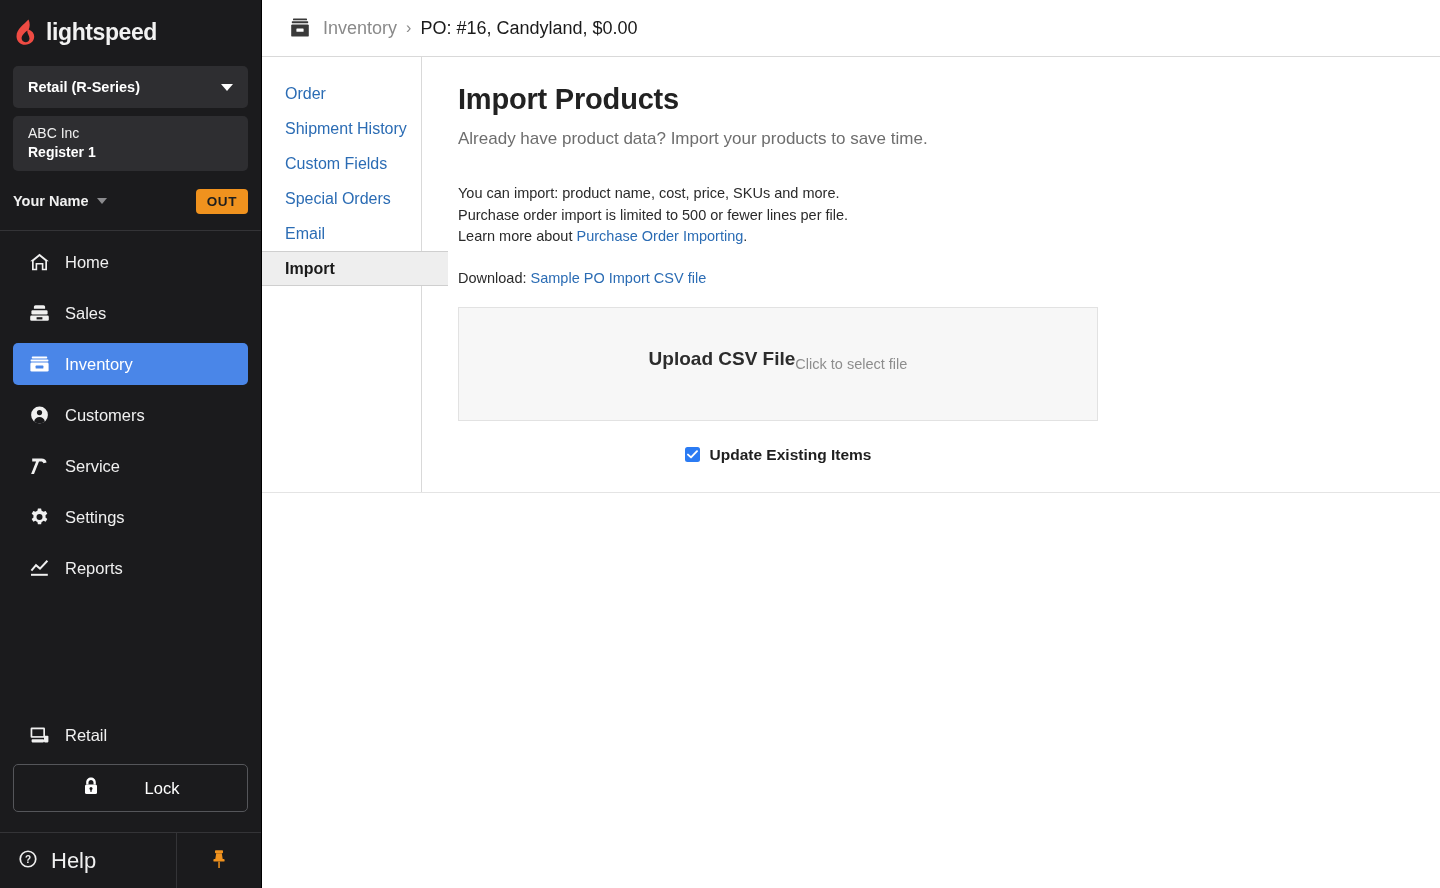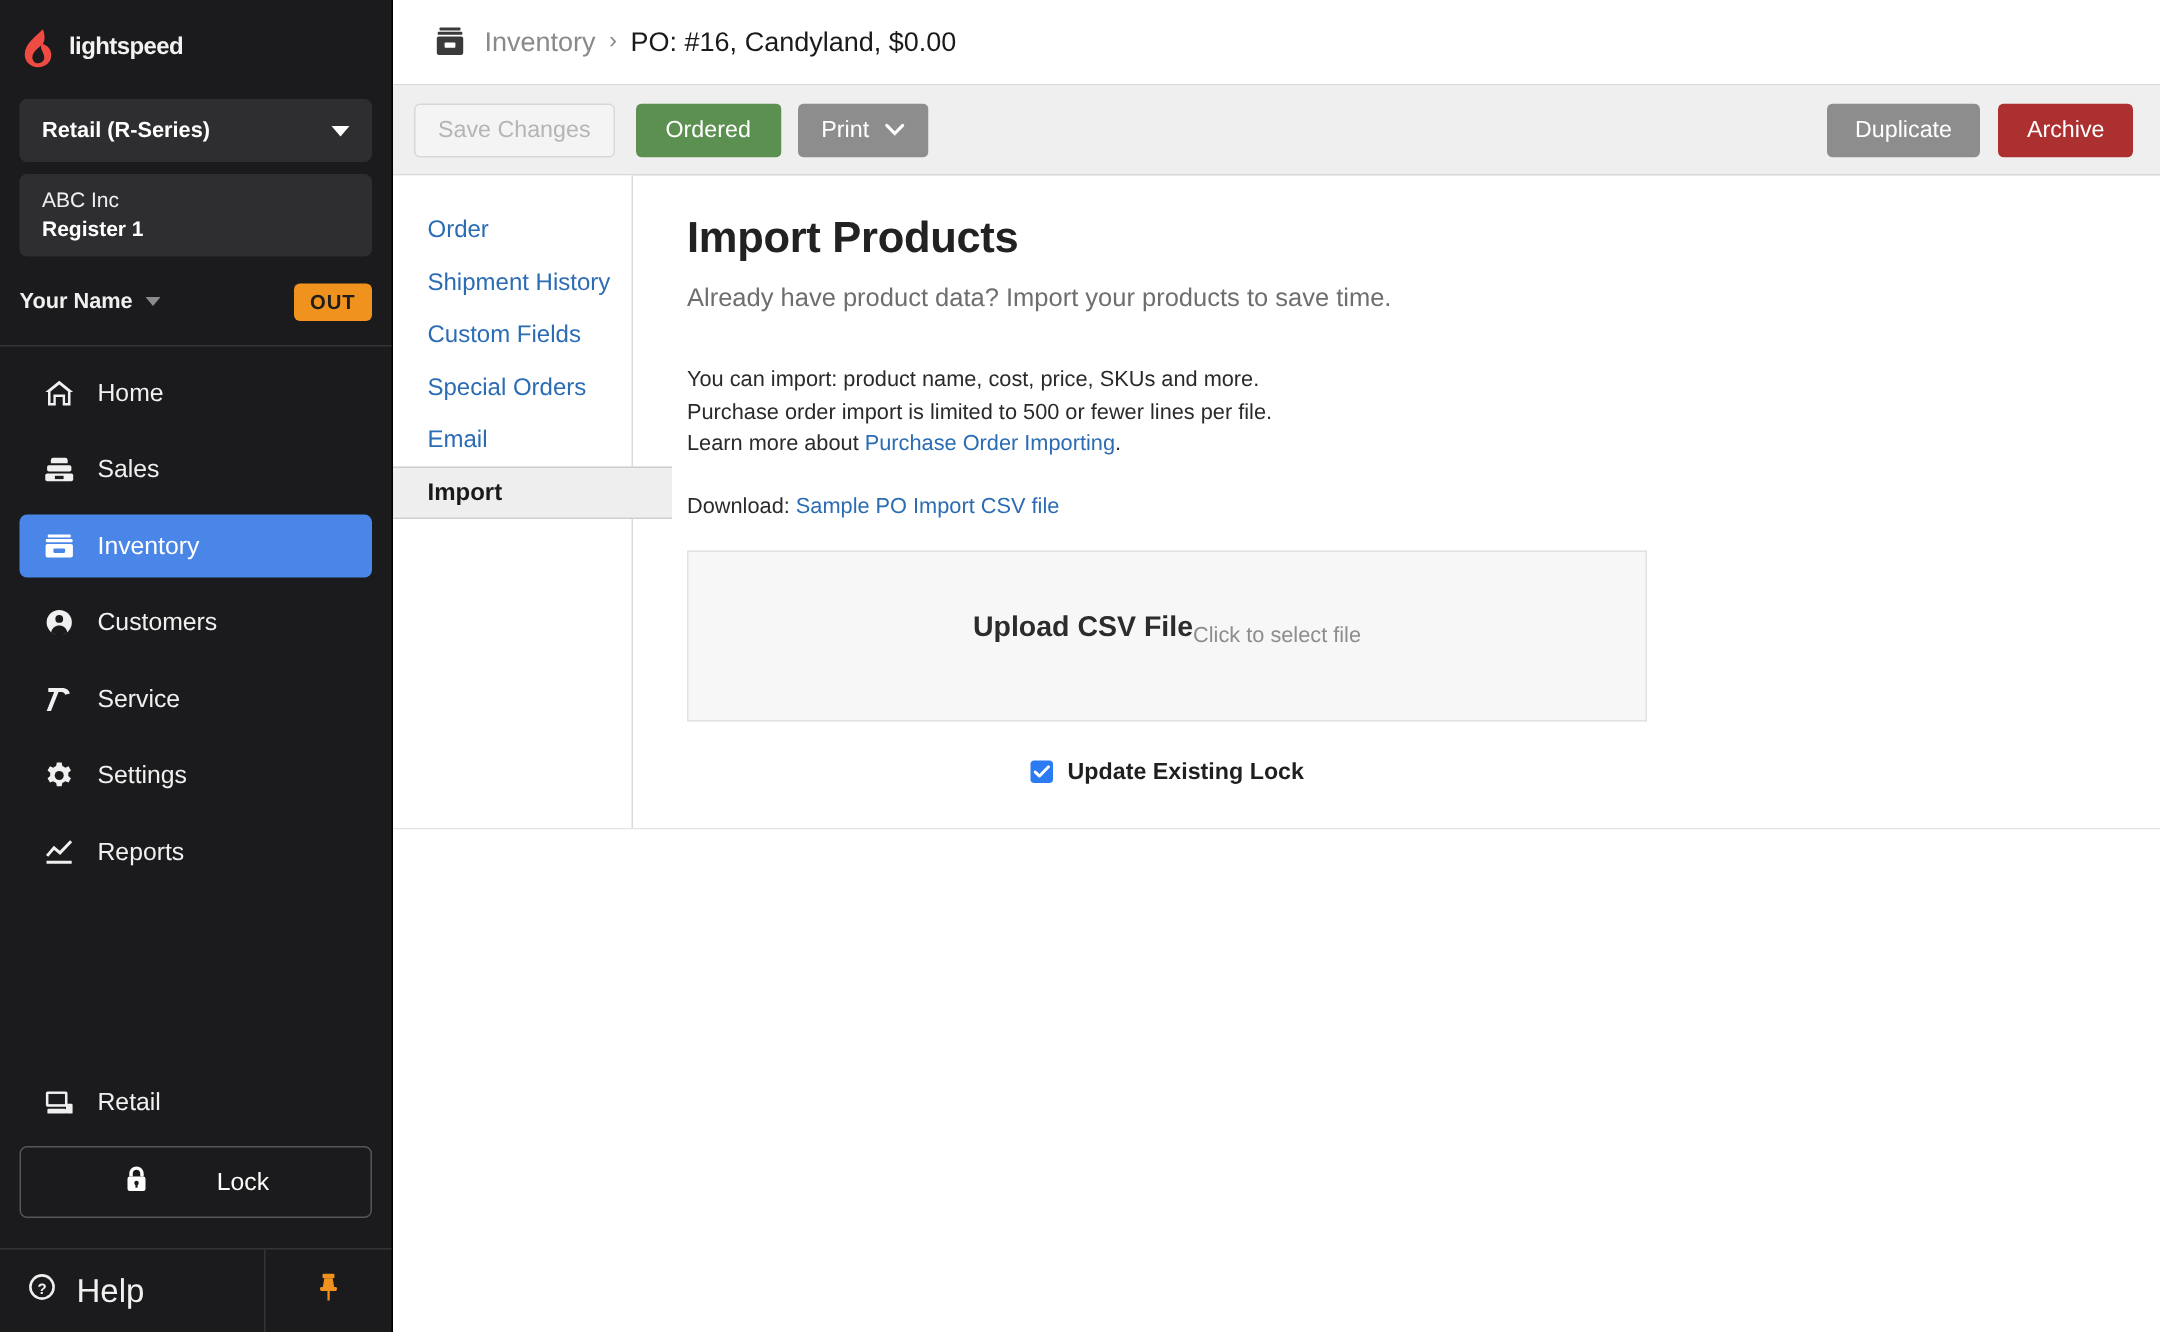--- a/index.html
+++ b/index.html
@@ -22,21 +22,21 @@
     display: flex; flex-direction: column;
     position: relative;
     border-right: 1px solid #000;
   }
   .logo-row {
     height: 56px; display: flex; align-items: center;
     padding: 0 14px; margin-top: 4px;
   }
   .logo-flame { width: 26px; height: 28px; margin-right: 6px; flex: 0 0 auto; }
   .logo-text {
-    color: #f2f2f2; font-size: 16px; letter-spacing: -0.4px;
+    color: #f2f2f2; font-size: 23px; letter-spacing: -0.4px;
     font-weight: 600;
   }
   .select-box {
     margin: 6px 13px 0 13px;
     background: #2e2e31;
     border-radius: 5px;
     height: 42px;
     display: flex; align-items: center; justify-content: space-between;
     padding: 0 15px;
     cursor: pointer;
@@ -381,35 +381,20 @@
           <rect x="1.8" y="4.2" width="16.4" height="2.0" rx="0.6"></rect>
           <rect x="1.2" y="7.4" width="17.6" height="12.2" rx="1.2"></rect>
           <rect x="6.4" y="11.4" width="7.2" height="3.4" rx="0.6" fill="#ffffff"></rect>
         </svg>
       </span>
       <span class="bc-root">Inventory</span>
       <span class="bc-sep">›</span>
       <span class="bc-current">PO:  #16, Candyland, $0.00</span>
     </div>
 
-    <div class="toolbar">
-      <button class="btn btn-save">Save Changes</button>
-      <button class="btn btn-ordered">Ordered</button>
-      <button class="btn btn-print">
-        <span>Print</span>
-        <span class="chev">
-          <svg width="13" height="9" viewBox="0 0 13 9">
-              <path d="M1.2 1.6 L6.5 7.0 L11.8 1.6" stroke="#fff" stroke-width="2.1" fill="none" stroke-linecap="round"></path>
-            </svg>
-        </span>
-      </button>
-      <span class="tb-spacer"></span>
-      <button class="btn btn-duplicate">Duplicate</button>
-      <button class="btn btn-archive">Archive</button>
-    </div>
 
     <div class="content-panel">
 
       <div class="subnav">
         <div class="subnav-item">Order</div>
         <div class="subnav-item">Shipment History</div>
         <div class="subnav-item">Custom Fields</div>
         <div class="subnav-item">Special Orders</div>
         <div class="subnav-item">Email</div>
         <div class="subnav-item active">Import</div>
@@ -434,21 +419,21 @@
             <div class="upload-title">Upload CSV File</div>
             <div class="upload-hint">Click to select file</div>
           </div>
 
           <div class="check-row">
             <span class="check-box">
               <svg width="11" height="9" viewBox="0 0 11 9">
                 <path d="M1.0 4.6 L4.0 7.4 L10.0 1.2" stroke="#ffffff" stroke-width="1.9" fill="none" stroke-linecap="round" stroke-linejoin="round"></path>
               </svg>
             </span>
-            <span class="check-label">Update Existing Lock</span>
+            <span class="check-label">Update Existing Items</span>
           </div>
         </div>
       </div>
 
     </div>
 
     <div class="below-fill"></div>
 
   </main>
 

